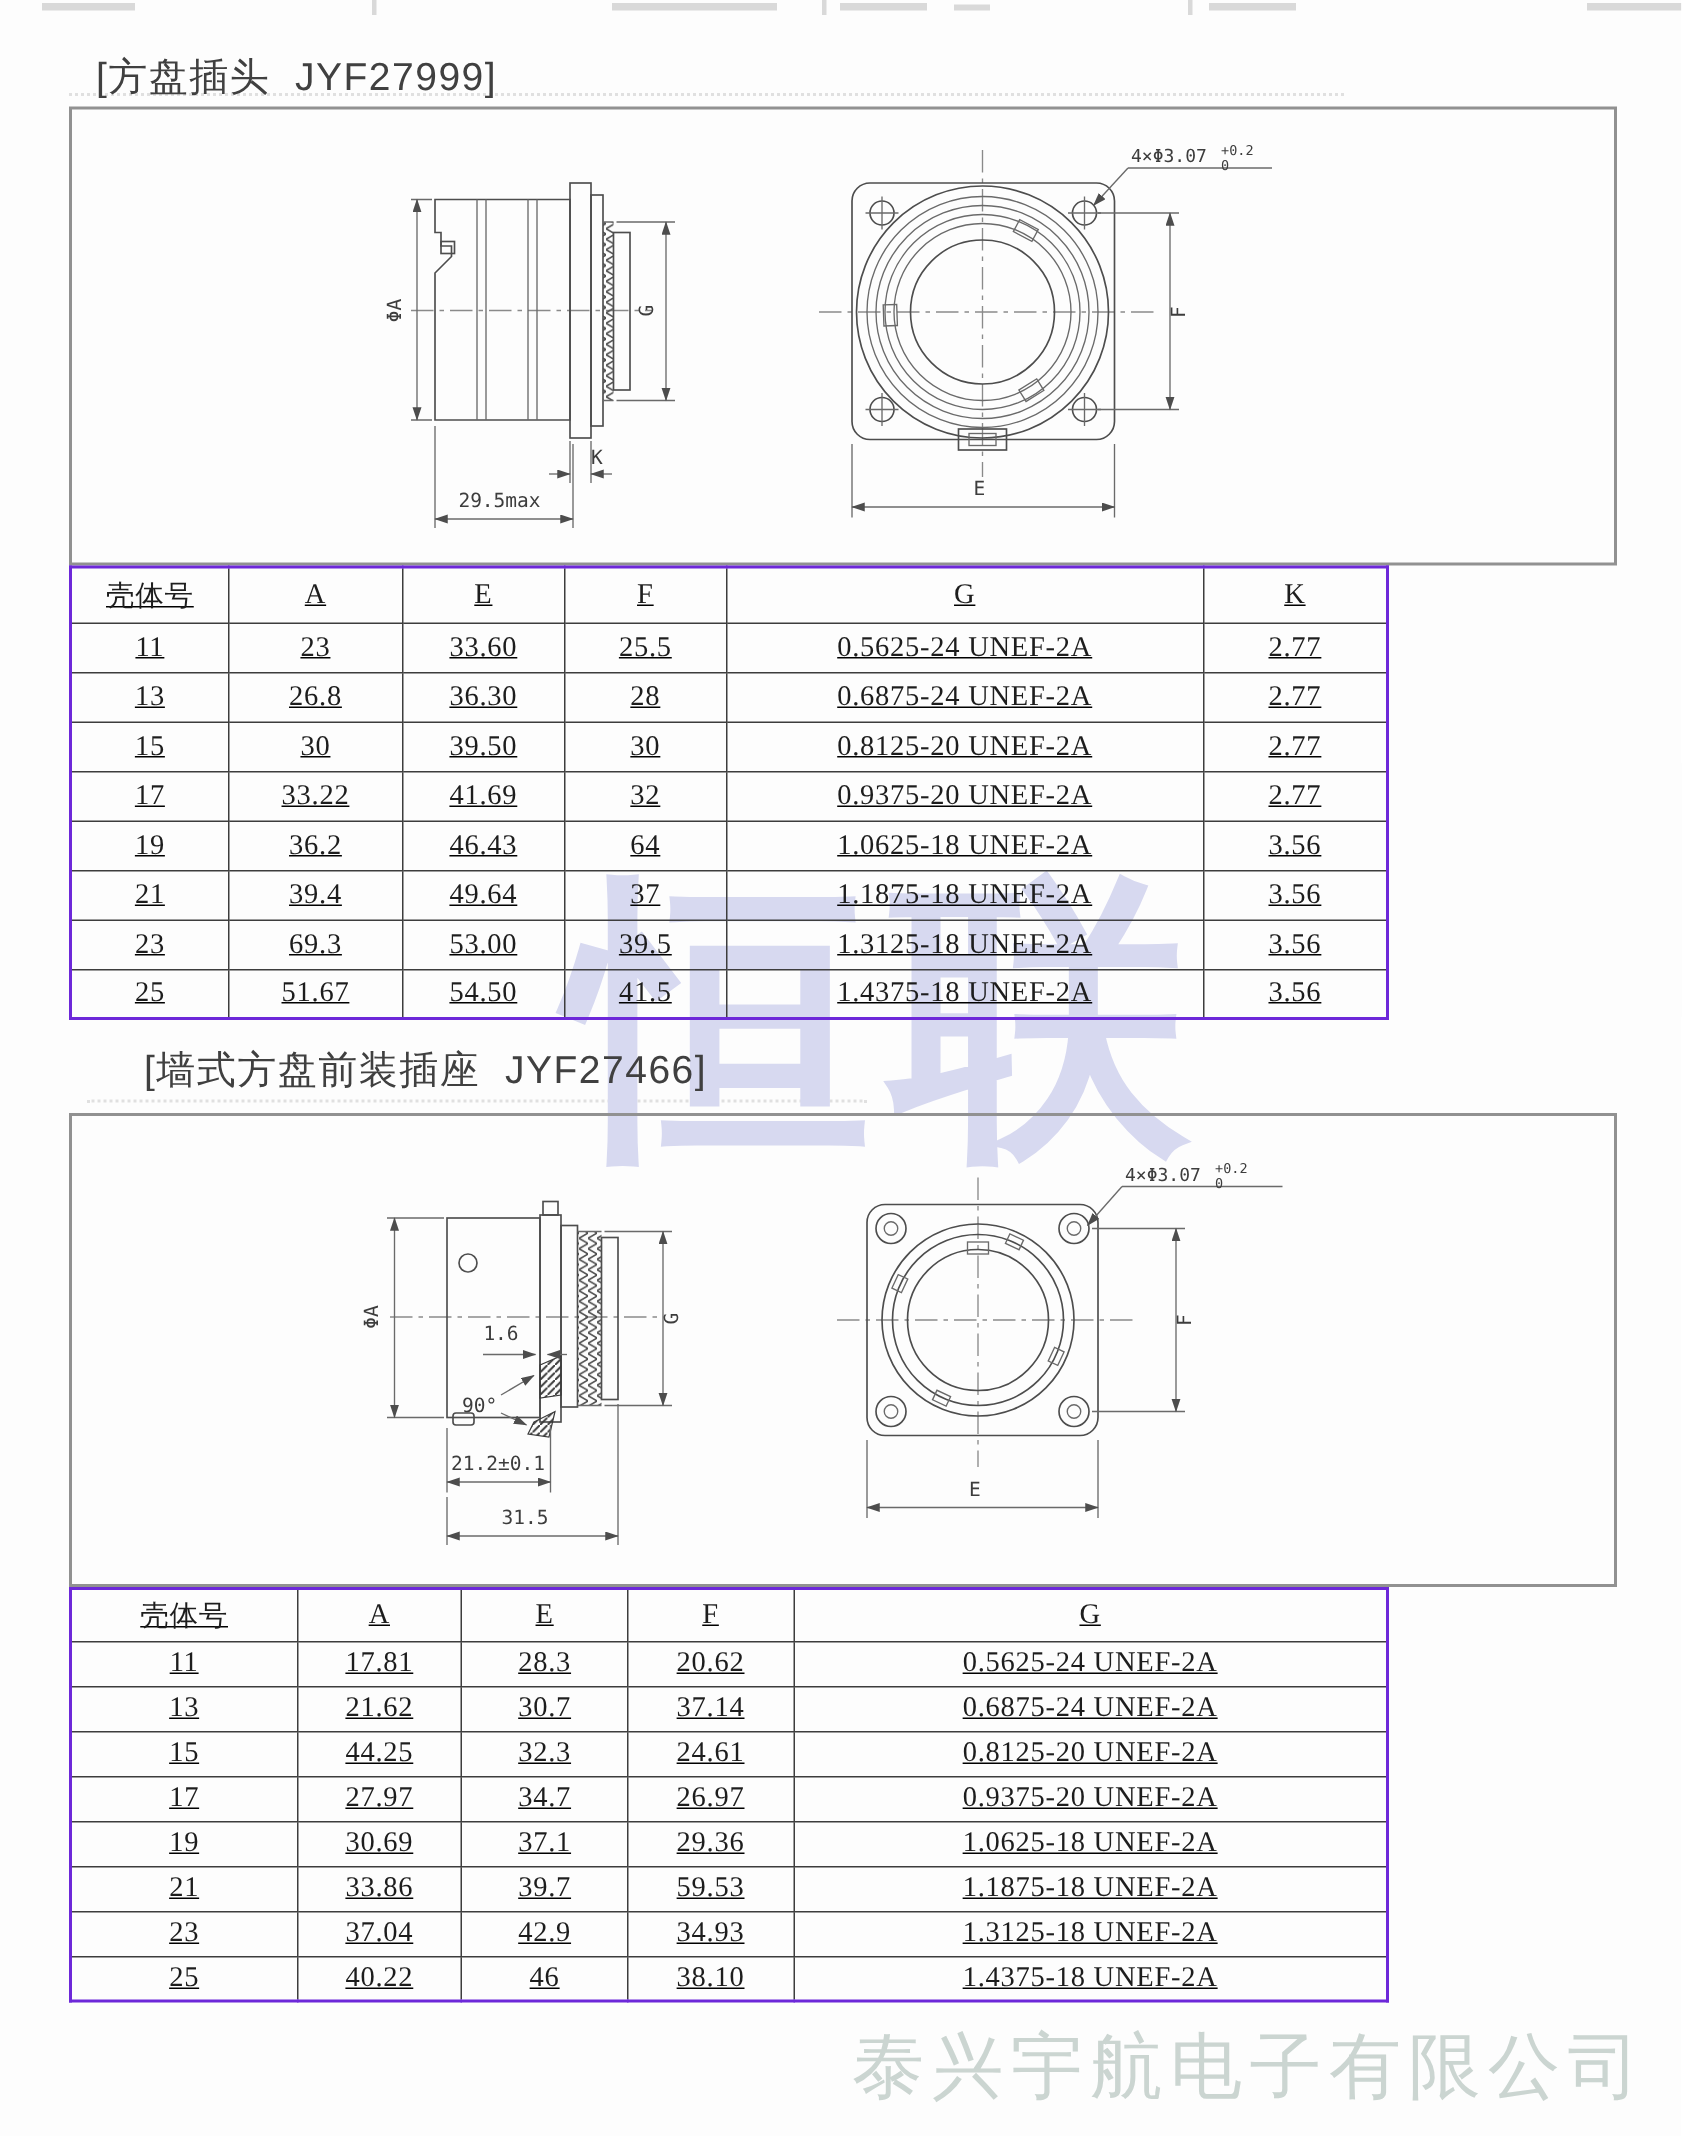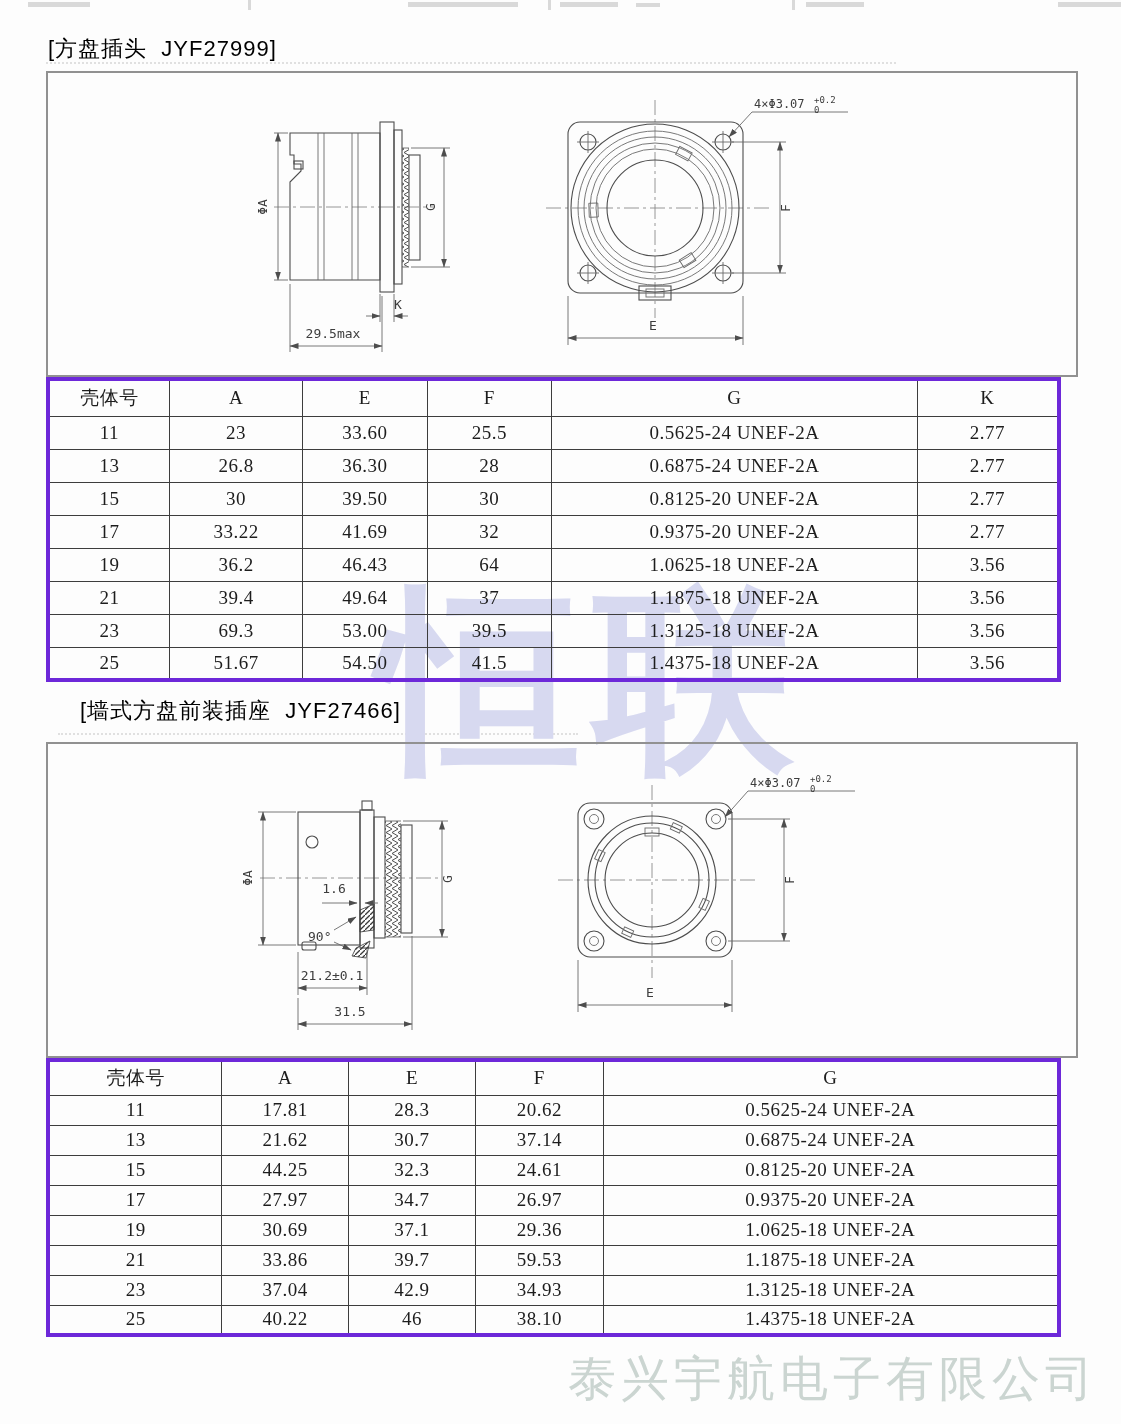--- a/index.html
+++ b/index.html
@@ -16,32 +16,32 @@
     font-size:200px;font-weight:bold;letter-spacing:14px;line-height:1;
     color:#d7d9f0;white-space:nowrap;
   }
   .wm-footer{
     position:absolute;left:568px;top:1350px;z-index:0;
     font-size:48px;letter-spacing:5px;line-height:1.2;
     color:#cbd5d1;white-space:nowrap;
   }
   
   .sec-title{
-    position:absolute;left:48px;z-index:2;
+    position:absolute;left:64px;z-index:2;
     font-family:"Liberation Sans","DejaVu Sans",sans-serif;
-    font-size:22px;color:#000000;letter-spacing:1px;white-space:pre;
+    font-size:26px;color:#404040;letter-spacing:1px;white-space:pre;
   }
   
   .draw-box{position:absolute;left:46px;width:1028px;border:2px solid #919191;background:transparent;z-index:1;}
   .drawing{position:absolute;z-index:2;}
   
   table.spec{
-    position:absolute;left:46px;z-index:1;width:1015px;
+    position:absolute;left:46px;z-index:1;width:880px;
     border-collapse:collapse;table-layout:fixed;
-    border:4px solid #6d28d9;background:transparent;
+    border:2px solid #6d28d9;background:transparent;text-decoration:underline;
   }
   table.spec th,table.spec td{
     border:1.6px solid #3d3d3d;text-align:center;vertical-align:middle;
     font-size:19px;color:#1d1d1d;font-weight:normal;padding:0;
     font-family:"Liberation Serif","DejaVu Serif",serif;letter-spacing:.5px;
   }
   table.t1 tr{height:33px;} table.t1 tr.hd{height:37px;}
   table.t2 tr{height:30px;} table.t2 tr.hd{height:35px;}
   
   svg .ln{stroke:#4d4d4d;stroke-width:1.1;fill:none;}

